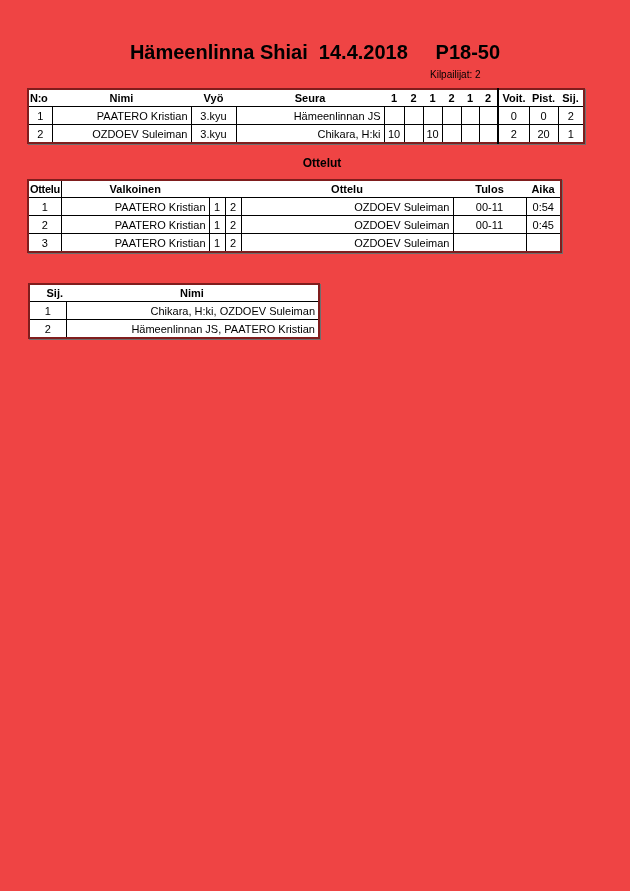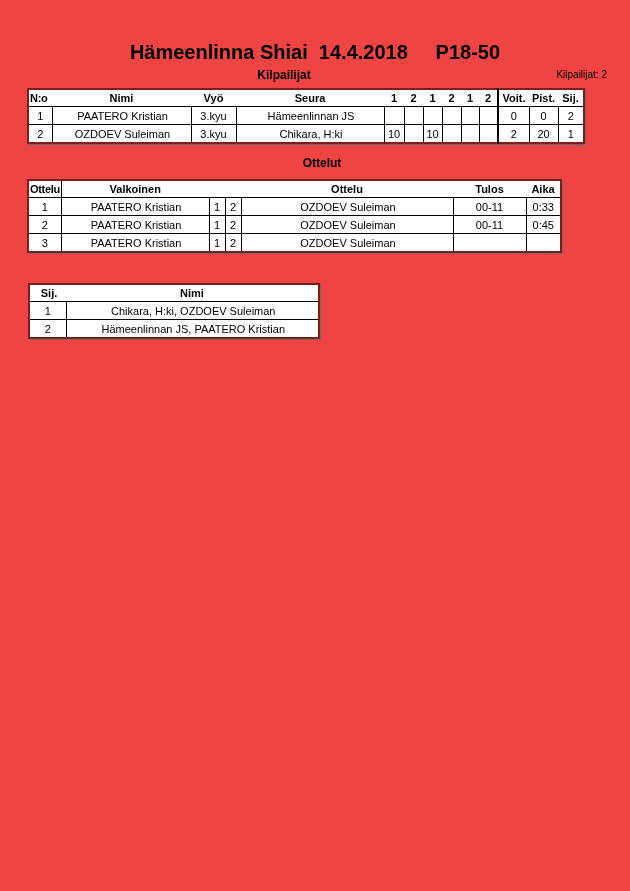--- a/index.html
+++ b/index.html
@@ -12,53 +12,52 @@
     text-align:center; font-size:20px; font-weight:bold; white-space:pre;
   }
   .sec-heading {
     position:absolute; font-size:12px; font-weight:bold; text-align:center;
     white-space:pre;
   }
   .h-kilpailijat { top:68px; left:0; width:568px; }
   .h-ottelut    { top:156px; left:0; width:620px;padding-left:12px; }
   .h-tulokset   { top:263px; left:0; width:390px; }
   .count-label {
-    position:absolute; top:69px; left:457px; width:150px;
-    text-align:right; font-size:10px;
+    position:absolute; top:69px; left:430px; width:150px;
+    text-align:left; font-size:10px;
   }
   table {
     position:absolute; border-collapse:collapse; table-layout:fixed;
     background:#fff; border:2px solid #7f1d1d; box-shadow:1px 1px 0 #6e6e6e;
     font-size:11px;
   }
   .t1 { left:27px; top:88px;  width:556px; }
   .t2 { left:27px; top:179px; width:533px; }
   .t3 { left:28px; top:283px; width:290px; }
   th {
     font-weight:bold; border:none; border-bottom:1px solid #000;
     height:16px; padding:0 2px; text-align:center;
     white-space:nowrap; overflow:hidden; font-size:11px;
   }
   td {
     border:1px solid #000; height:17px; padding:0 2px;
     text-align:center; white-space:nowrap; overflow:hidden;
   }
-  th.al, td.al { text-align:center; padding-left:5px; padding-right:3px; }
+  th.al, td.al { text-align:right; padding-left:5px; padding-right:3px; }
   th.flush { text-align:left; padding-left:1px; letter-spacing:-0.3px; }
   .t1 th.voit-h, .t1 td.voit { border-left:2px solid #000; }
   .t2 th.ottelu-h { border-right:1px solid #000; }
 </style>
 </head>
 <body>
 
 <div class="page">
 
   <div class="title">Hämeenlinna Shiai  14.4.2018     P18-50</div>
 
-  <div class="sec-heading h-kilpailijat">Kilpailijat</div>
   <div class="count-label">Kilpailijat: 2</div>
 
   <table class="t1">
     <colgroup>
       <col style="width:24px">
         <col style="width:139px">
         <col style="width:45px">
         <col style="width:148px">
       <col style="width:20px">
         <col style="width:19px">
@@ -145,21 +144,21 @@
       </tr>
     </thead>
     <tbody>
       <tr>
         <td>1</td>
         <td class="al">PAATERO Kristian</td>
         <td>1</td>
         <td>2</td>
         <td class="al">OZDOEV Suleiman</td>
         <td>00-11</td>
-        <td>0:33</td>
+        <td>0:54</td>
       </tr>
       <tr>
         <td>2</td>
         <td class="al">PAATERO Kristian</td>
         <td>1</td>
         <td>2</td>
         <td class="al">OZDOEV Suleiman</td>
         <td>00-11</td>
         <td>0:45</td>
       </tr>

